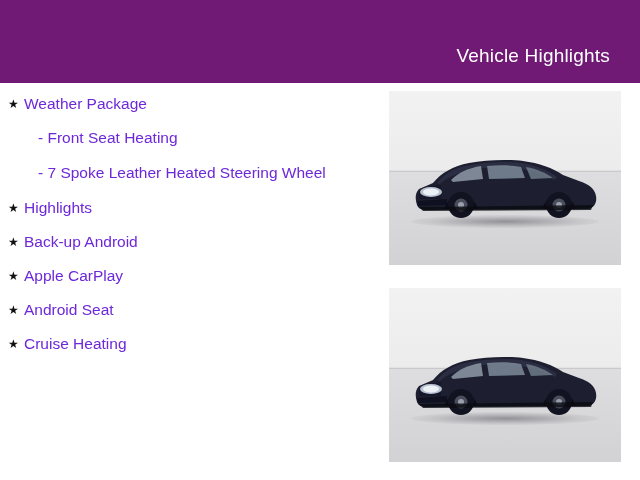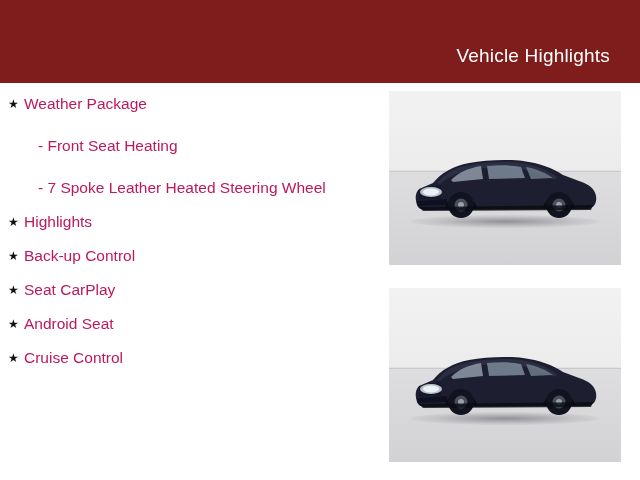--- a/index.html
+++ b/index.html
@@ -18,21 +18,21 @@
     width: 640px;
     height: 480px;
     background: #ffffff;
   }
   .header {
     position: absolute;
     top: 0;
     left: 0;
     width: 640px;
     height: 83px;
-    background: #7f1d1d;
+    background: #701a75;
     display: flex;
     align-items: flex-end;
     justify-content: flex-end;
     box-sizing: border-box;
     padding: 0 30px 16px 0;
   }
   .header-title {
     color: #ffffff;
     font-size: 19px;
     line-height: 22px;
@@ -63,32 +63,31 @@
     min-width: 16px;
     color: #111111;
     font-size: 12px;
     line-height: 21px;
     text-align: left;
     padding-top: 1px;
   }
   .feature-text {
     font-size: 15.5px;
     line-height: 21px;
-    color: #be185d;
+    color: #6d28d9;
     max-width: 320px;
   }
   .feature-row.sub {
     margin-bottom: 13px;
   }
   .feature-row.sub .bullet {
     visibility: hidden;
   }
   .feature-row.sub .feature-text {
     padding-left: 14px;
-    margin-top: 8px;
   }
   .photos {
     position: absolute;
     top: 8px;
     left: 389px;
     width: 232px;
   }
   .photo {
     width: 232px;
     height: 174px;
@@ -150,36 +149,36 @@
         <span class="feature-text">- 7 Spoke Leather Heated Steering Wheel</span>
       </div>
 
       <div class="feature-row">
         <span class="bullet">★</span>
         <span class="feature-text">Highlights</span>
       </div>
 
       <div class="feature-row">
         <span class="bullet">★</span>
-        <span class="feature-text">Back-up Control</span>
-      </div>
-
-      <div class="feature-row">
-        <span class="bullet">★</span>
-        <span class="feature-text">Seat CarPlay</span>
+        <span class="feature-text">Back-up Android</span>
+      </div>
+
+      <div class="feature-row">
+        <span class="bullet">★</span>
+        <span class="feature-text">Apple CarPlay</span>
       </div>
 
       <div class="feature-row">
         <span class="bullet">★</span>
         <span class="feature-text">Android Seat</span>
       </div>
 
       <div class="feature-row">
         <span class="bullet">★</span>
-        <span class="feature-text">Cruise Control</span>
+        <span class="feature-text">Cruise Heating</span>
       </div>
 
     </div>
 
     <div class="photos">
 
       <div class="photo">
         <div class="floor-line"></div>
         <div class="shadow"></div>
         <svg class="suv" viewBox="0 0 196 86">

